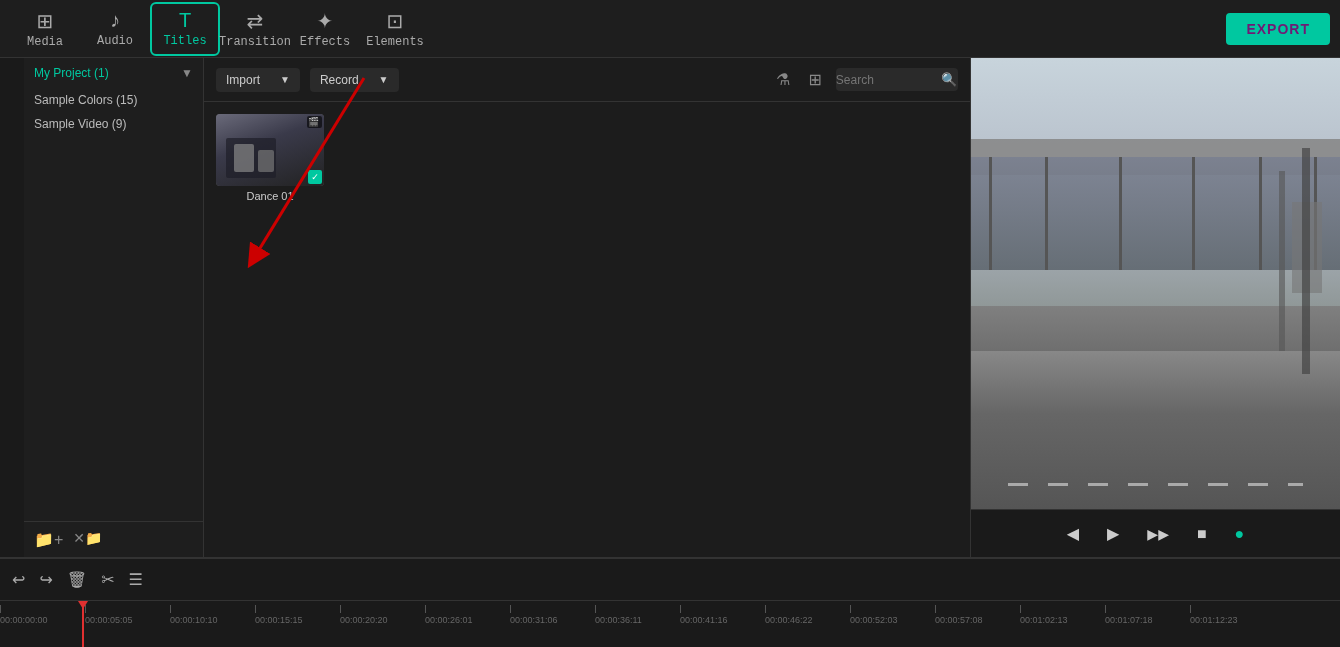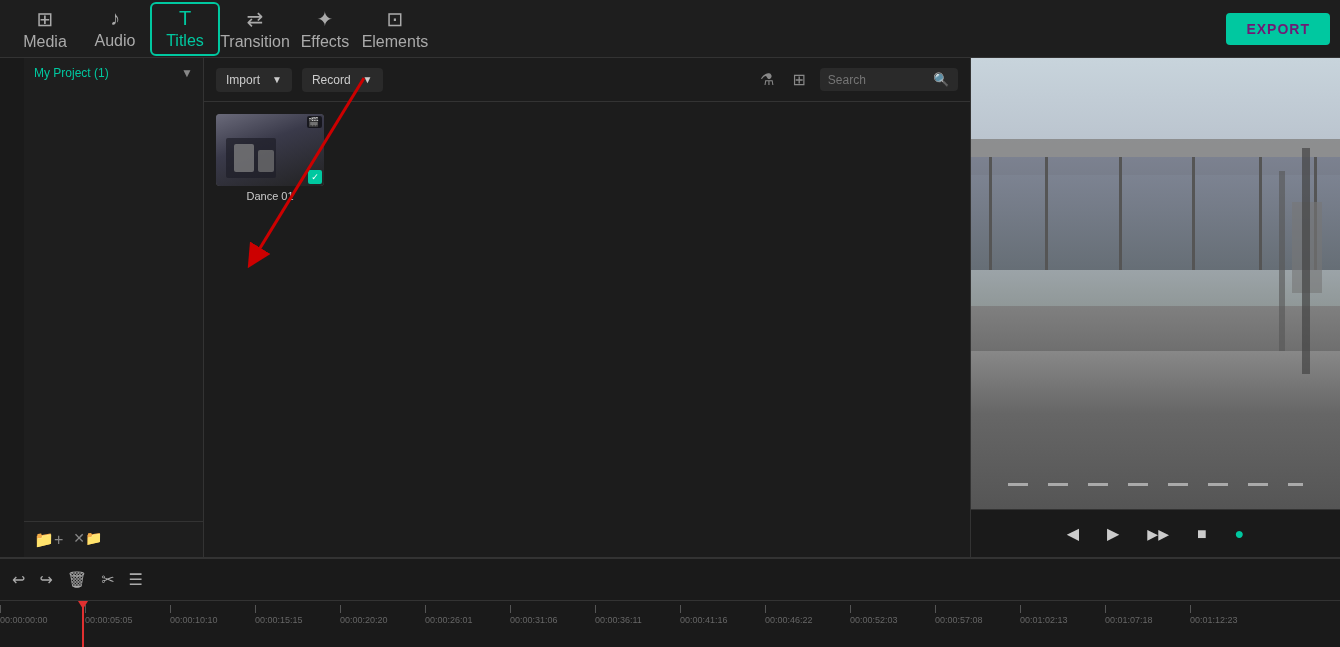--- a/index.html
+++ b/index.html
@@ -40,21 +40,22 @@
     .toolbar-btn.active {
       color: #00c8a0;
       border: 2px solid #00c8a0;
       border-radius: 6px;
     }
     .toolbar-btn .icon {
       font-size: 20px;
       margin-bottom: 2px;
     }
     .toolbar-btn .label {
-      font-size: 16px;
+      font-size: 12px;
+      font-family: Liberation Mono, monospace;
     }
     .export-btn {
       margin-left: auto;
       background: #00c8a0;
       color: #701a75;
       border: none;
       padding: 8px 20px;
       font-size: 14px;
       font-weight: bold;
       border-radius: 4px;
@@ -121,42 +122,42 @@
       display: flex;
       align-items: center;
       padding: 6px 12px;
       gap: 10px;
       border-bottom: 1px solid #333;
       height: 44px;
     }
     .media-toolbar-btn {
       display: flex;
       align-items: center;
-      gap: 12px;
+      gap: 20px;
       background: #2a2a2a;
       border: none;
       color: #ccc;
       padding: 5px 10px;
       border-radius: 4px;
       cursor: pointer;
       font-size: 12px;
     }
     .media-toolbar-btn .chevron { font-size: 10px; }
     .media-toolbar-spacer { flex: 1; }
     .filter-icon, .grid-icon {
       color: #888;
       font-size: 16px;
       cursor: pointer;
       margin: 0 4px;
     }
     .search-box {
       display: flex;
       background: #2a2a2a;
       border-radius: 4px;
-      padding: 4px 8px;
+      padding: 4px 0;
       gap: 6px;
     }
     .search-box input {
       background: transparent;
       border: none;
       color: #ccc;
       font-size: 12px;
       outline: none;
       width: 100px;
     }
@@ -412,20 +413,26 @@
   </div>
   <button class="export-btn">EXPORT</button>
 </div>
 
 <div class="main-content">
 
   <div class="left-sidebar">
     <div class="sidebar-header">
       <span>My Project (1)</span>
       <span style="color:#888; font-size:12px;">▼</span>
+    </div>
+    <div class="sidebar-item">
+      <span>Sample Colors (15)</span>
+    </div>
+    <div class="sidebar-item">
+      <span>Sample Video (9)</span>
     </div>
     <div class="sidebar-bottom">
       <span class="sidebar-bottom-icon">📁+</span>
       <span class="sidebar-bottom-icon" style="font-size:14px; color:#888;">✕📁</span>
     </div>
   </div>
 
   <div class="media-panel-wrapper">
 
     <svg class="arrow-annotation" style="position:absolute; top:0; left:0; width:100%; height:560px; pointer-events:none; z-index:50;">

